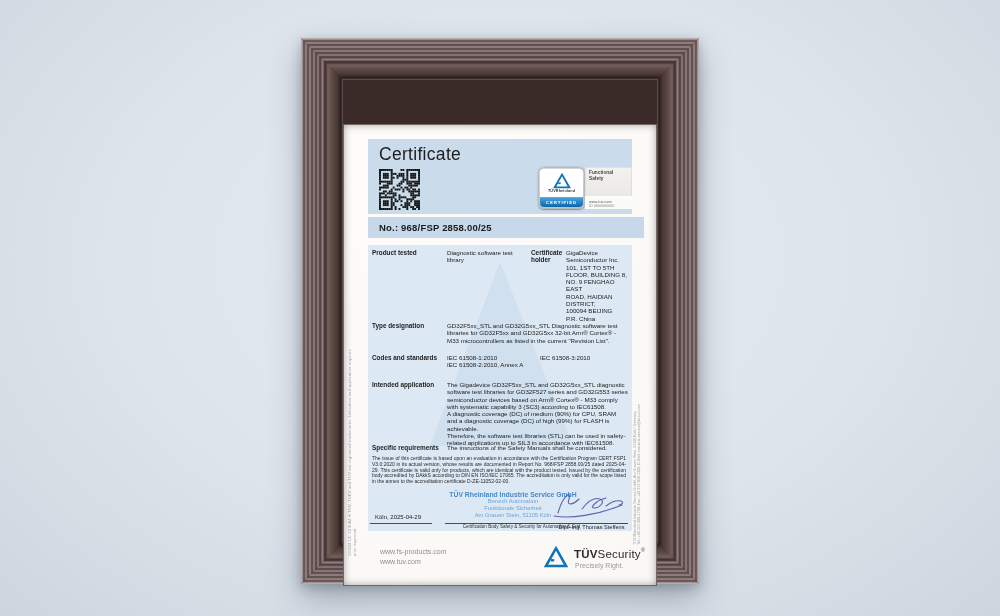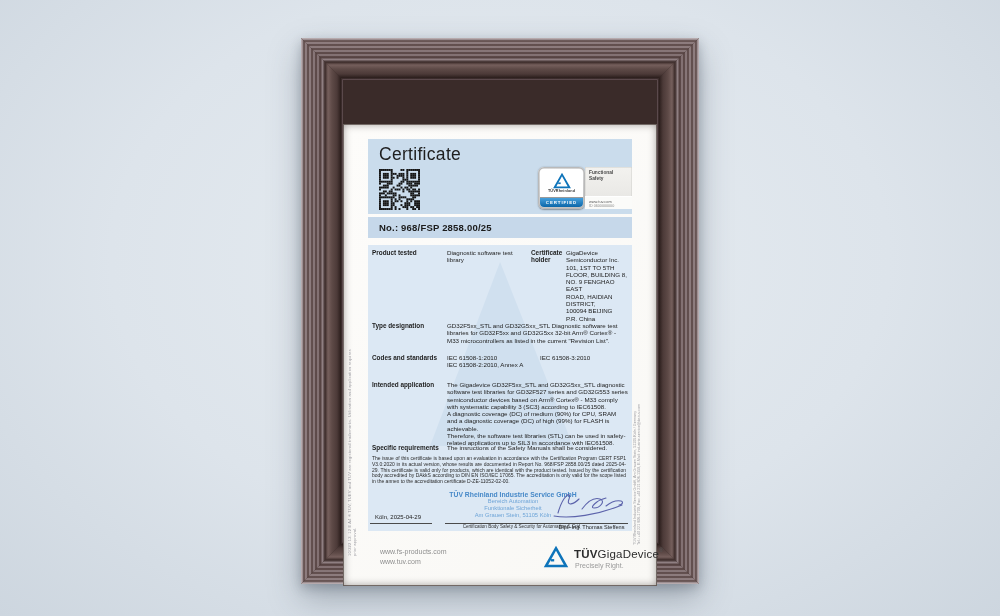--- a/index.html
+++ b/index.html
@@ -57,21 +57,21 @@
   .badge-band{position:absolute;left:0;right:0;bottom:0;height:9.5px;
     background:linear-gradient(#46a0dc,#0b66a8);color:#fff;font-size:4.4px;font-weight:bold;letter-spacing:.9px;
     display:flex;align-items:center;justify-content:center;border-top:.5px solid #9a9a9a;}
   .panel{left:217px;top:28px;width:47px;height:42px;background:linear-gradient(#f3f2ef,#e5e4e1);box-shadow:inset 0 0 0 .5px #d0cfcc;}
   .panel-scope{position:absolute;left:4px;top:3px;font-size:4.8px;font-weight:600;color:#4a4a4a;line-height:5.6px;}
   .panel-bottom{position:absolute;left:0;right:0;bottom:0;height:12px;background:#fbfbf9;border-top:.5px solid #fff;}
   .panel-url{position:absolute;left:4px;top:1.5px;font-size:3.9px;color:#5a5a5a;}
   .panel-id{position:absolute;left:4px;top:6.5px;font-size:3.7px;color:#8a8a8a;}
 
   
-  .band{left:25px;top:93px;width:264px;height:21px;background:#c6d8ea;}
+  .band{left:25px;top:93px;width:264px;height:21px;background:#c6d8ea;padding-left:12px;}
   .band-text{left:11px;top:0;line-height:21px;font-size:9.5px;font-weight:bold;color:#1b1b1b;letter-spacing:.2px;}
 
   
   .bodyblk{left:25px;top:121px;width:264px;height:286px;background:#dce8f4;overflow:hidden;}
   .watermark{left:62px;top:17px;width:143px;height:184px;background:#d0e0ef;
     clip-path:polygon(49% 0,100% 100%,0 100%);}
   .lbl{font-size:6.4px;font-weight:bold;color:#1d1d1d;line-height:7.3px;}
   .val{font-size:6.2px;color:#222;line-height:7.3px;}
   .legal{font-size:5px;color:#2a2a2a;line-height:5.75px;text-align:justify;}
   .sig-company{font-size:6.8px;font-weight:bold;color:#4789c8;}
@@ -453,18 +453,18 @@
       <div class="flink">www.fs-products.com</div>
       <div class="flink">www.tuv.com</div>
     </div>
 
 
     <div class="abs tuvlogo">
       <svg class="abs tuvlogo-tri" viewBox="0 0 100 88">
         <path fill="#0e74ba" fill-rule="evenodd" d="M50 3 L97 85 L3 85 Z M50 22 L80 76 L20 76 Z"></path>
         <rect x="30" y="54" width="13" height="9" fill="#0e74ba"></rect>
       </svg>
-      <div class="abs tuv-brand"><b>TÜV</b><span>GigaDevice</span><span class="tuv-reg">®</span></div>
+      <div class="abs tuv-brand"><b>TÜV</b><span>Security</span><span class="tuv-reg">®</span></div>
       <div class="abs tagline">Precisely Right.</div>
     </div>
 
   </div>
 </div>
 
 </body></html>

